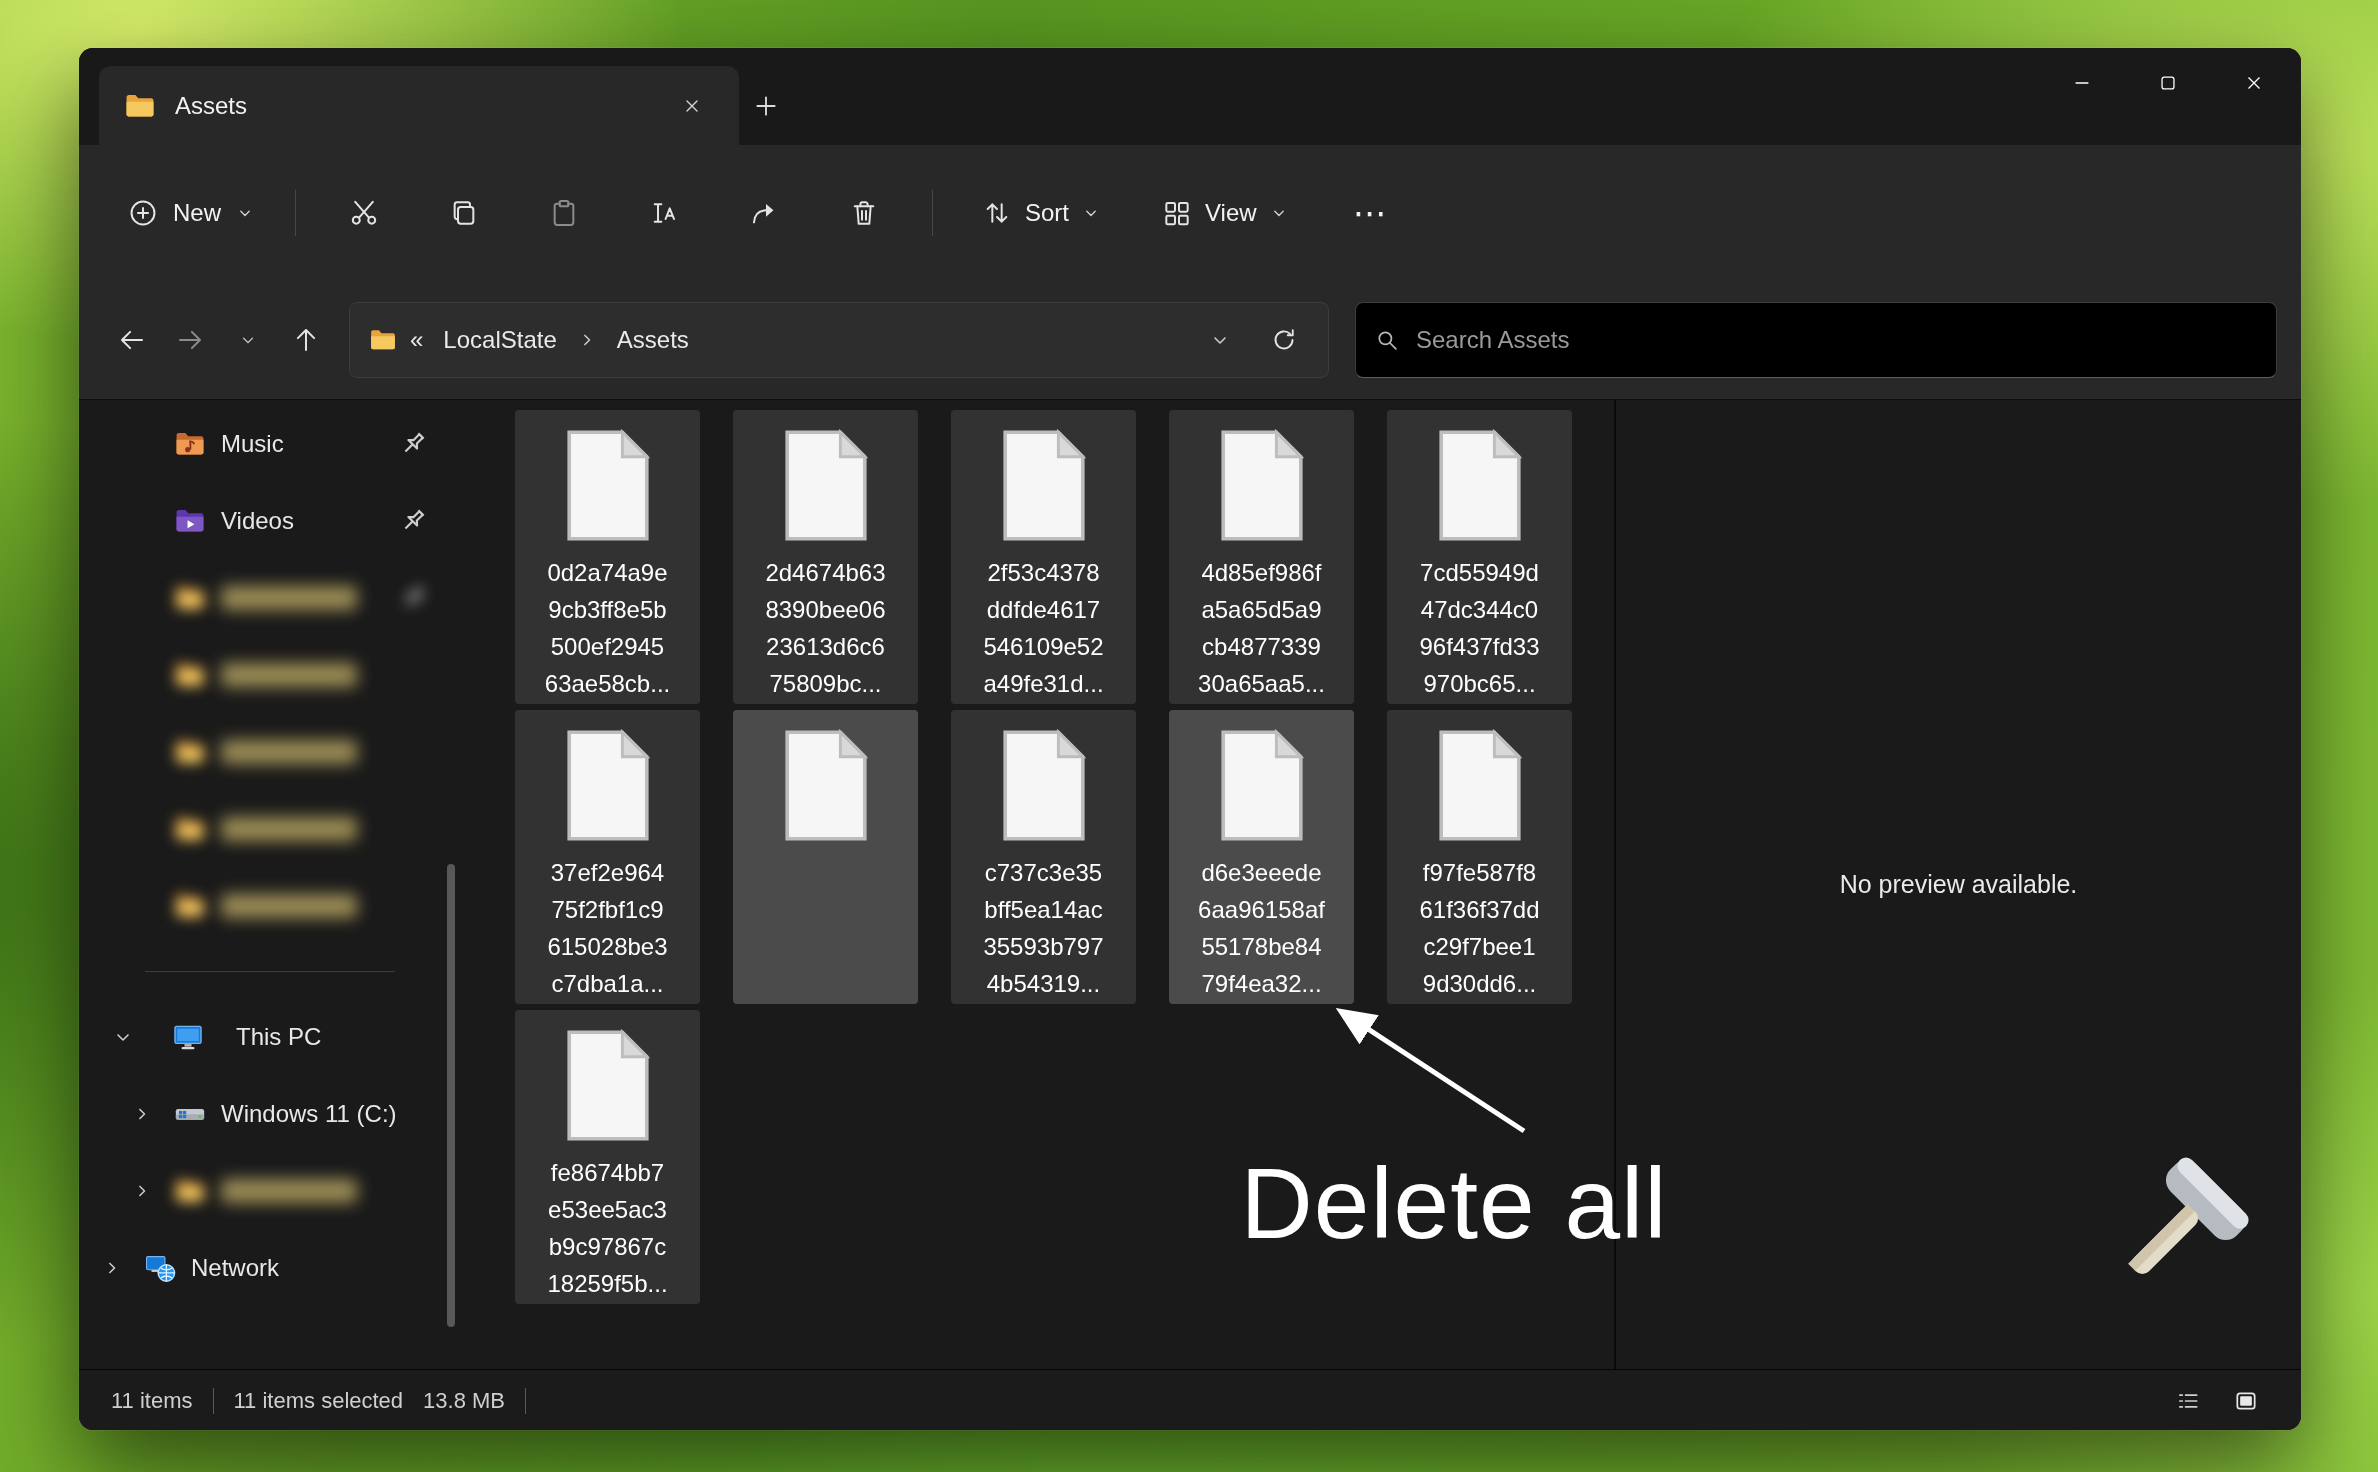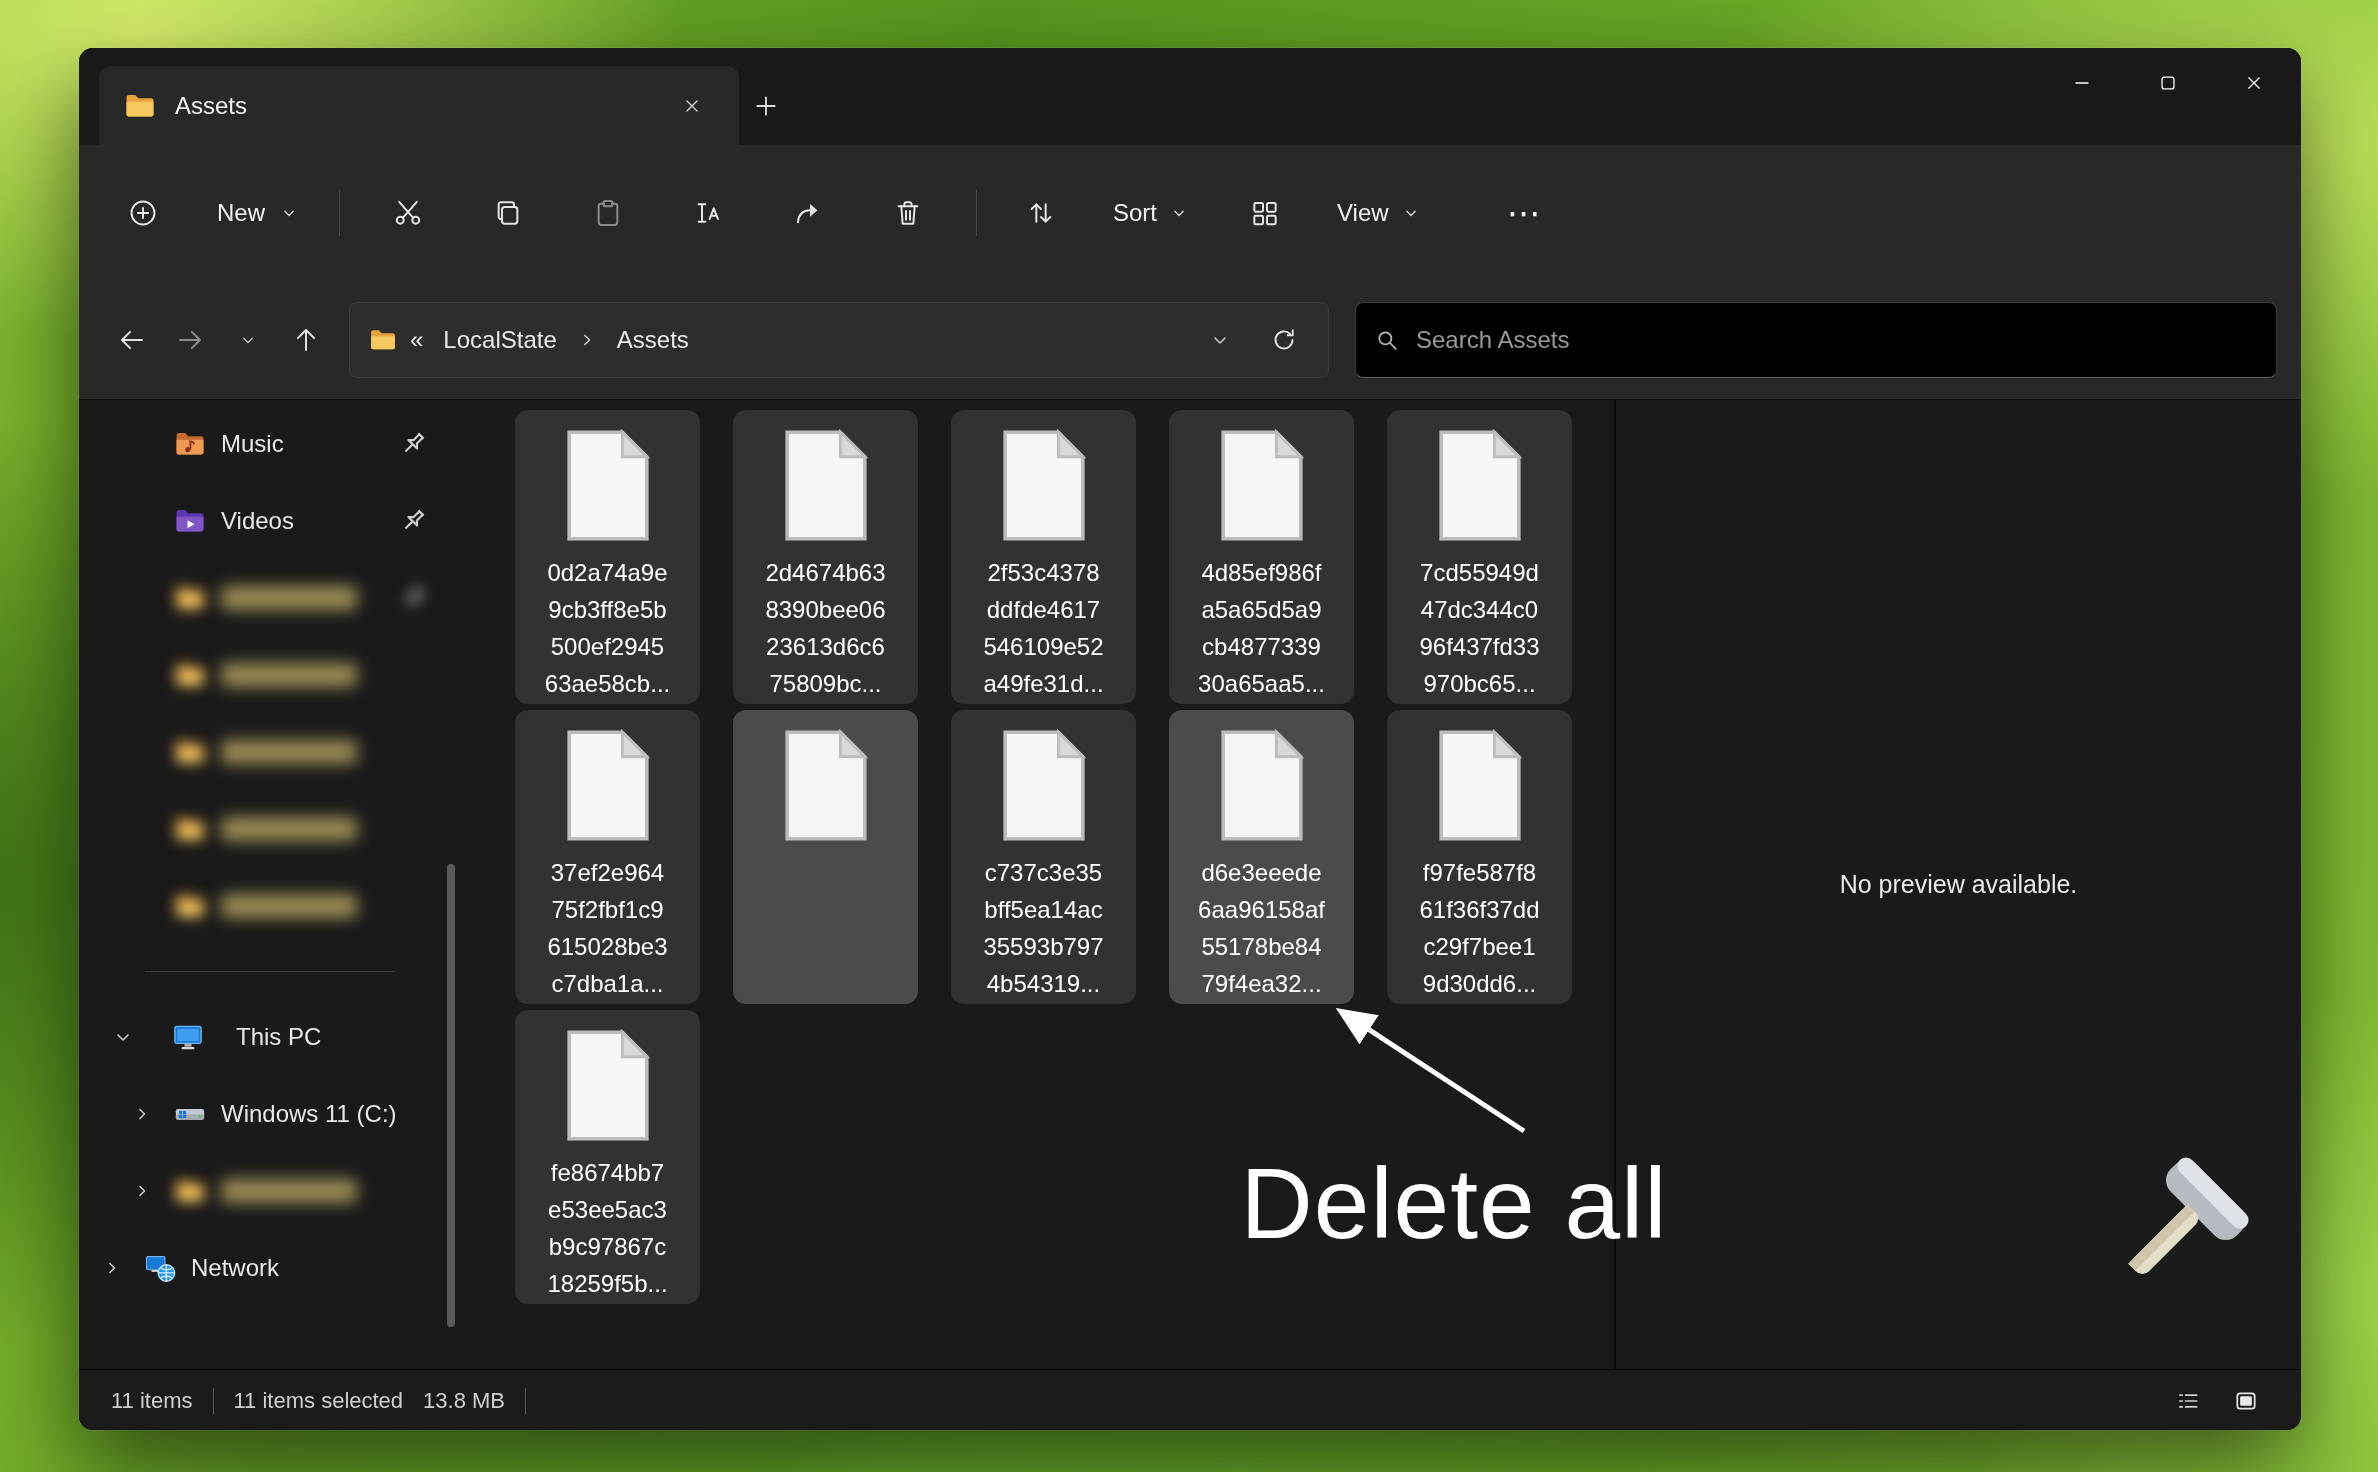--- a/index.html
+++ b/index.html
@@ -27,21 +27,21 @@
   .tab-title { flex:1; font-size:24px; color:#f2f2f2; }
   .tab-close { width:46px; height:46px; display:flex; align-items:center; justify-content:center; border-radius:8px; }
   .newtab { position:absolute; left:660px; bottom:12px; width:54px; height:54px; display:flex;
     align-items:center; justify-content:center; border-radius:8px; }
   .win-controls { position:absolute; right:4px; top:0; display:flex; height:70px; }
   .wc { width:86px; height:70px; display:flex; align-items:center; justify-content:center; }
 
   
   .toolbar { height:136px; background:#282828; display:flex; align-items:center; padding:0 26px; }
   .tb-new { display:flex; align-items:center; gap:14px; height:70px; padding:0 22px; border-radius:8px; }
-  .tb-label { font-size:24px; color:#f2f2f2;margin-left:44px; }
+  .tb-label { font-size:24px; color:#f2f2f2; }
   .tb-sep { width:1px; height:46px; background:#474747; margin:0 18px; }
   .tb-btn { width:76px; height:70px; display:flex; align-items:center; justify-content:center;
     border-radius:8px; margin:0 12px; }
   .tb-drop { display:flex; align-items:center; gap:12px; height:70px; padding:0 20px; border-radius:8px; margin:0 10px; }
   .tb-more { width:70px; height:70px; display:flex; align-items:center; justify-content:center; margin-left:16px; }
 
   
   .navbar { height:119px; background:#282828; display:flex; align-items:center; padding:0 24px;
     border-bottom:1px solid #0d0d0d; }
   .nav-btn { width:58px; height:58px; display:flex; align-items:center; justify-content:center; border-radius:8px; }
@@ -69,21 +69,21 @@
   .blurbar { width:136px; height:24px; border-radius:5px; background:#9b8c55; filter:blur(8px); }
   .blurred { filter:blur(7px); }
   .pin { margin-left:auto; margin-right:28px; width:32px; height:32px; flex:none; }
   .pin svg { width:32px; height:32px; }
   .side-divider { height:1px; background:#3d3d3d; margin:28px 76px 28px 66px; }
   .side-scrollbar { position:absolute; right:16px; top:464px; width:8px; height:463px;
     background:#585858; border-radius:4px; }
 
   .filegrid { width:1143px; flex:none; padding:10px 0 0 44px; display:flex; flex-wrap:wrap;
     align-content:flex-start; column-gap:33px; row-gap:6px; }
-  .tile { width:185px; height:294px; border-radius:13px; background:#323232; display:flex;
+  .tile { width:185px; height:294px; border-radius:4px; background:#323232; display:flex;
     flex-direction:column; align-items:center; }
   .tile.light { background:#4b4b4b; }
   .tile-icon { margin-top:18px; height:118px; }
   .tile-name { margin-top:8px; font-size:24px; line-height:37px; color:#fff; text-align:center; }
 
   .vdivider { width:2px; background:#0a0a0a; flex:none; }
 
   .preview { flex:1; display:flex; align-items:center; justify-content:center; color:#eaeaea; font-size:25px; }
 
   

